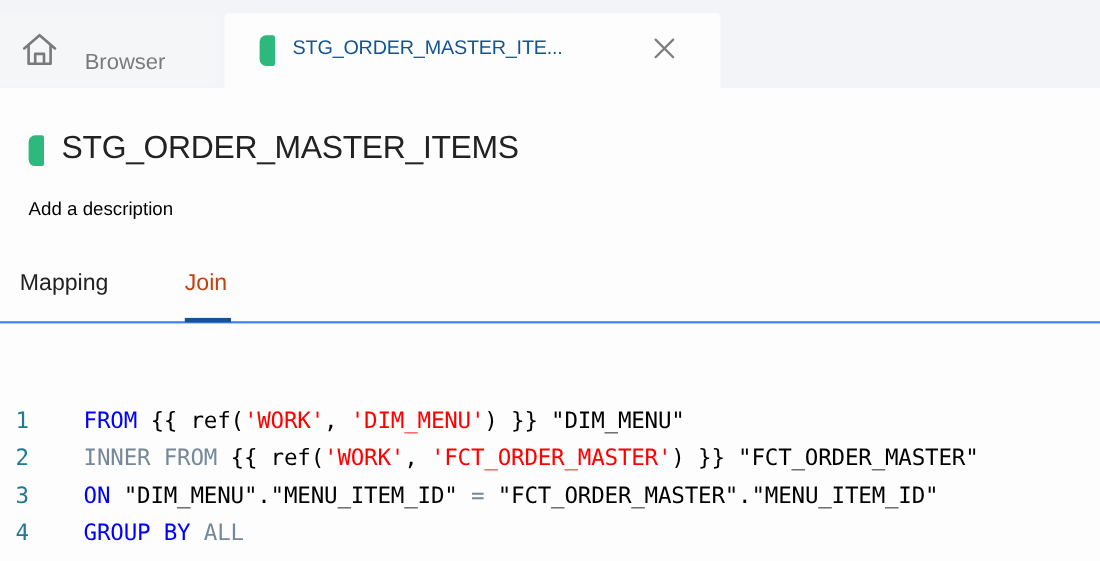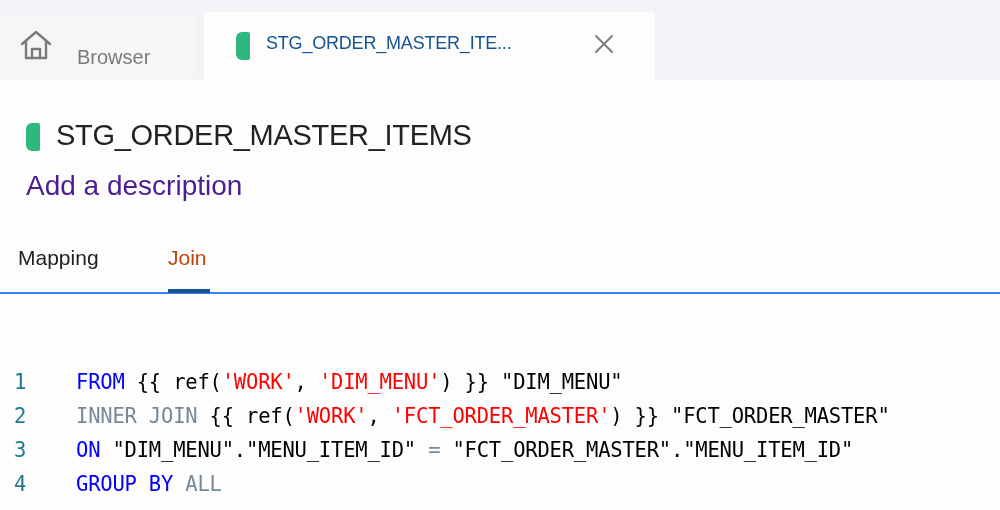--- a/index.html
+++ b/index.html
@@ -12,21 +12,21 @@
   .tab-active { left: 204px; width: 451px; background: #fdfdfd; border-radius: 4px 4px 0 0; height: 70px; }
   .home-icon { position: absolute; left: 19px; top: 17px; width: 34px; height: 32px; }
   .tab-browser-label { position: absolute; left: 77px; top: 19px; font-size: 20px; color: #7a7a7a; margin-top: 15px; }
   .green-pill { position: absolute; width: 14px; height: 28px; background: #2eb87d; border-radius: 6px 2px 2px 6px; }
   .tab-pill { left: 32px; top: 20px; }
   .tab-active-label { position: absolute; left: 62px; top: 21px; font-size: 18px; color: #15548f; letter-spacing: -0.2px; }
   .close-icon { position: absolute; left: 388px; top: 20px; width: 24px; height: 24px; cursor: pointer; }
 
   .title-pill { position: absolute; left: 26px; top: 123px; }
   .page-title { position: absolute; left: 56px; top: 119px; font-size: 29px; color: #222; letter-spacing: -0.3px; }
-  .desc { position: absolute; left: 26px; top: 170px; font-size: 28px; color: #4c1d95; }
+  .desc { position: absolute; left: 26px; top: 180px; font-size: 17px; color: #000000; }
 
   .subtabs { position: absolute; left: 0; top: 240px; width: 1000px; height: 54px; border-bottom: 2px solid #3b82f6; }
   .subtab { position: absolute; top: 6px; font-size: 21px; cursor: pointer; }
   .subtab-mapping { left: 18px; color: #222; }
   .subtab-join { left: 168px; color: #c2410c; }
   .join-underline { position: absolute; left: 168px; top: 49px; width: 42px; height: 4px; background: #15548f; }
 
   .code { position: absolute; left: 0; top: 370px; width: 1000px; font-family: "DejaVu Sans Mono", "Liberation Mono", monospace; font-size: 20.5px; }
   .line { position: absolute; left: 0; height: 34px; white-space: pre; display: flex; }
   .ln { position: absolute; left: 14px; width: 20px; color: #237893; }
@@ -62,16 +62,16 @@
 <div class="desc">Add a description</div>
 
 <div class="subtabs">
   <span class="subtab subtab-mapping">Mapping</span>
   <span class="subtab subtab-join">Join</span>
   <div class="join-underline"></div>
 </div>
 
 <div class="code" id="code">
     <div class="line" style="top: 0px;"><span class="ln">1</span><span class="src"><span class="kw">FROM</span><span> {{ ref(</span><span class="str">'WORK'</span><span>, </span><span class="str">'DIM_MENU'</span><span>) }} "DIM_MENU"</span></span></div>
-    <div class="line" style="top: 34px;"><span class="ln">2</span><span class="src"><span class="kw2">INNER JOIN</span><span> {{ ref(</span><span class="str">'WORK'</span><span>, </span><span class="str">'FCT_ORDER_MASTER'</span><span>) }} "FCT_ORDER_MASTER"</span></span></div>
+    <div class="line" style="top: 34px;"><span class="ln">2</span><span class="src"><span class="kw2">INNER FROM</span><span> {{ ref(</span><span class="str">'WORK'</span><span>, </span><span class="str">'FCT_ORDER_MASTER'</span><span>) }} "FCT_ORDER_MASTER"</span></span></div>
     <div class="line" style="top: 68px;"><span class="ln">3</span><span class="src"><span class="kw">ON</span><span> "DIM_MENU"."MENU_ITEM_ID" </span><span class="op">=</span><span> "FCT_ORDER_MASTER"."MENU_ITEM_ID"</span></span></div>
     <div class="line" style="top: 102px;"><span class="ln">4</span><span class="src"><span class="kw">GROUP BY</span><span> </span><span class="kw2">ALL</span></span></div>
   </div>
 
 </body></html>

